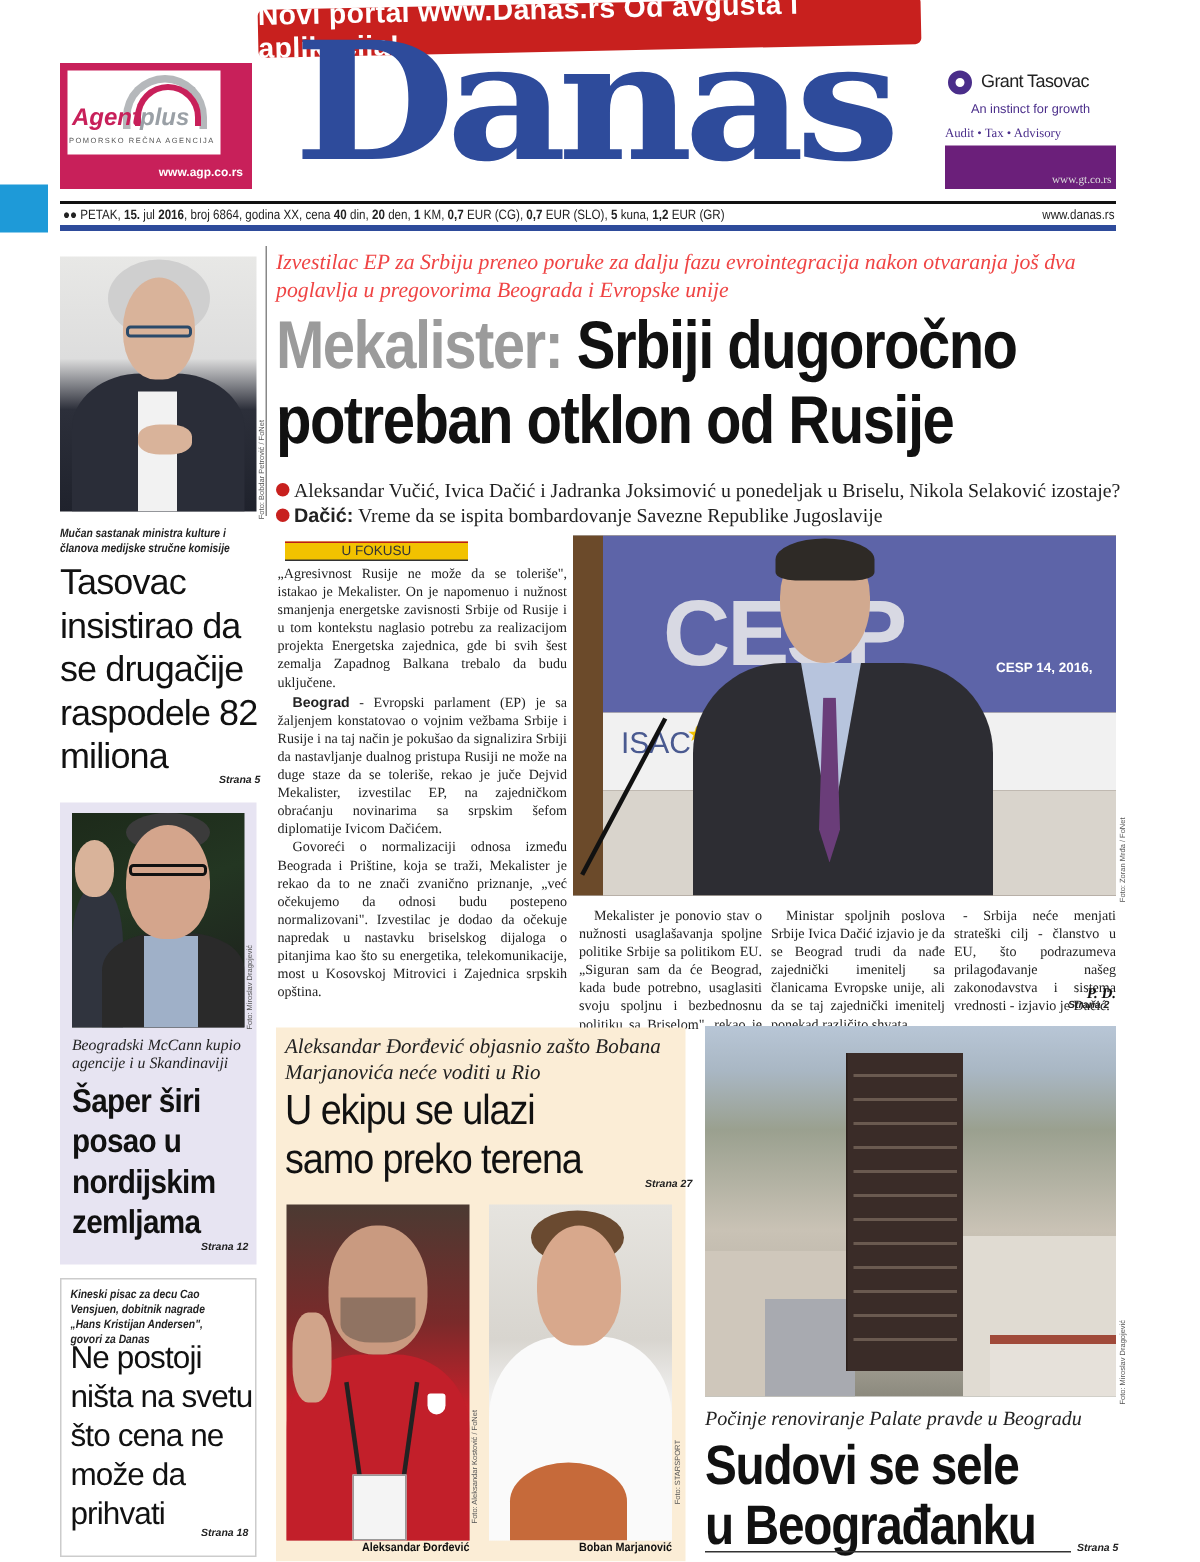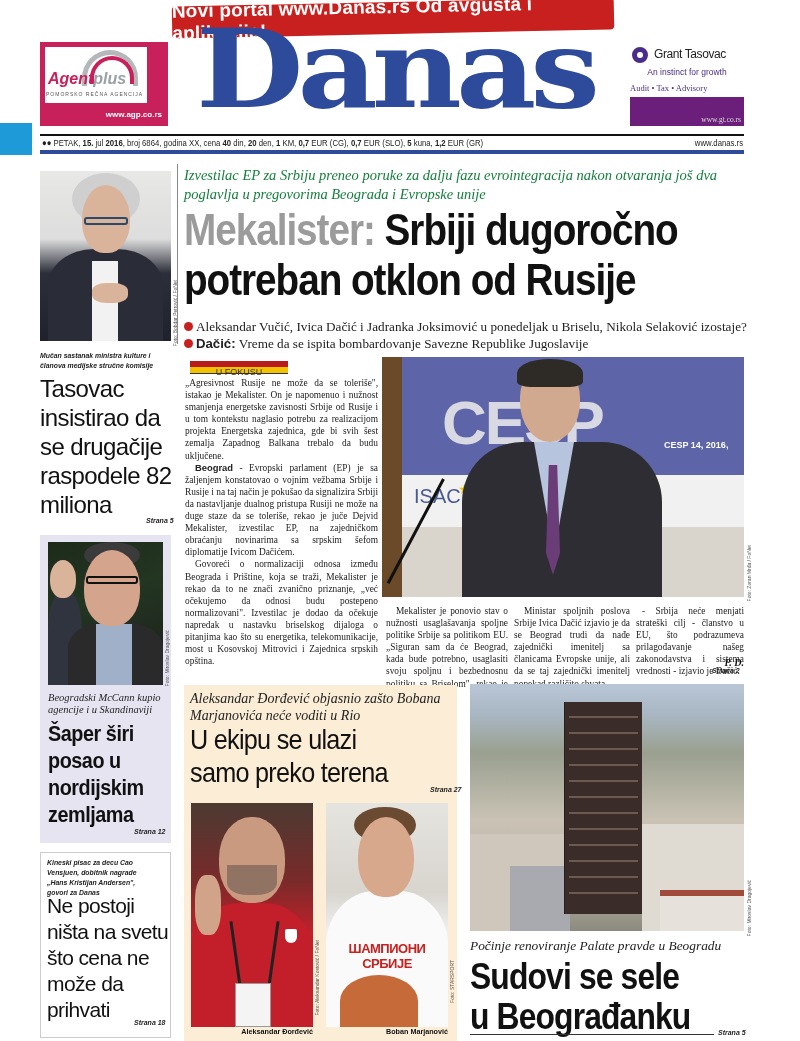--- a/index.html
+++ b/index.html
@@ -62,29 +62,29 @@
 #h2{left:48px;top:720px;width:120px;font-size:22px;line-height:27px}
 #s2{left:134px;top:828px}
 
 #box3{left:40px;top:852px;width:131px;height:186px;border:1px solid #ccc}
 #k3{left:47px;top:858px;width:125px}
 #h3{left:47px;top:893px;width:125px;font-size:21px;line-height:26px}
 #s3{left:134px;top:1019px}
 
 
 #vrule{left:177px;top:164px;width:1px;height:180px;background:#888}
-#mainkicker{left:184px;top:166px;width:560px;font-style:italic;font-size:14.5px;line-height:19px;color:#15803d}
+#mainkicker{left:184px;top:166px;width:560px;font-style:italic;font-size:14.5px;line-height:19px;color:#ef4444}
 #mainhead{left:184px;top:205px;width:620px;font-family:"Liberation Sans",sans-serif;font-weight:bold;font-size:45px;line-height:50px;letter-spacing:-1.2px;transform:scaleX(.86);transform-origin:left top;color:#111;white-space:nowrap}
 #mainhead .gray{color:#9b9b9b}
 #bullets{left:184px;top:318px;width:570px;font-size:13.2px;line-height:17px;color:#222}
 .rdot{display:inline-block;width:9px;height:9px;border-radius:50%;background:#c8201e;margin-right:3px;vertical-align:0}
 #bullets b{font-family:"Liberation Sans",sans-serif;font-weight:bold}
 
 
-#fokus{left:190px;top:361px;width:98px;height:13px;background:#f2c200;border-top:6px solid #b91c1c;border-bottom:1px solid #333;font-family:"Liberation Sans",sans-serif;font-size:9px;text-align:center;line-height:11px;color:#333}
+#fokus{left:190px;top:361px;width:122px;height:13px;background:#f2c200;border-top:1px solid #b91c1c;border-bottom:1px solid #333;font-family:"Liberation Sans",sans-serif;font-size:9px;text-align:center;line-height:11px;color:#333}
 .bodytext{font-size:9.4px;line-height:12.1px;color:#222;text-align:justify;hyphens:auto}
 #col1{left:185px;top:377px;width:193px}
 #col1 p{text-indent:0}
 #col1 p+p{text-indent:10px}
 
 
 #p3{left:382px;top:357px;width:362px;height:240px;background:#5a4a3a}
 #p3 .banner{position:absolute;left:20px;top:0;width:342px;height:118px;background:#5d64a8}
 #p3 .white{position:absolute;left:20px;top:118px;width:342px;height:52px;background:#f1f1f1}
 #p3 .wood{position:absolute;left:0;top:0;width:20px;height:240px;background:#6b4a2a}
@@ -261,21 +261,20 @@
   <div class="abs" style="left:80px;top:118px;width:3px;height:80px;background:#222;transform:rotate(8deg)"></div>
   <div class="abs" style="left:44px;top:180px;width:36px;height:44px;background:#f4f4f4;border:1px solid #999"></div>
   <div class="abs" style="left:94px;top:126px;width:12px;height:14px;background:#fff;border-radius:2px 2px 6px 6px"></div>
 </div>
 <div class="credit" style="left:314px;top:940px">Foto: Aleksandar Kostović / FoNet</div>
 
 <div id="p5" class="abs photo">
   <div class="body" style="left:0;top:88px;width:122px;height:136px;background:#fafafa"></div>
   <div class="hair" style="left:28px;top:4px;width:62px;height:36px;background:#6a4a30"></div>
   <div class="face" style="left:32px;top:14px;width:56px;height:80px;background:#d8a88c"></div>
-  <div class="abs sans" style="left:4px;top:138px;width:114px;font-size:13px;font-weight:bold;color:#c8201e;text-align:center;letter-spacing:-.5px">ШАМПИОНИ СРБИЈЕ</div>
   <div class="abs" style="left:14px;top:172px;width:78px;height:52px;background:#c66a3a;border-radius:50% 50% 0 0"></div>
 </div>
 <div class="credit" style="left:449px;top:960px">Foto: STARSPORT</div>
 <div id="cap4" class="abs">Aleksandar Đorđević</div>
 <div id="cap5" class="abs">Boban Marjanović</div>
 
 <div id="p6" class="abs photo">
   <div class="bldg" style="left:0;top:150px;width:94px;height:97px;background:#cfc7bb"></div>
   <div class="bldg" style="left:40px;top:182px;width:60px;height:65px;background:#a8aab0"></div>
   <div class="bldg" style="left:172px;top:140px;width:102px;height:107px;background:#e0dbd2"></div>

